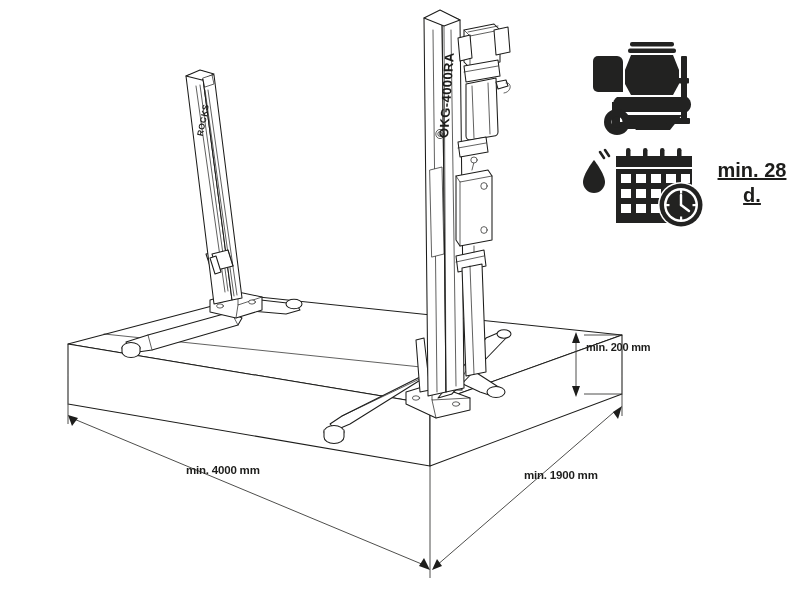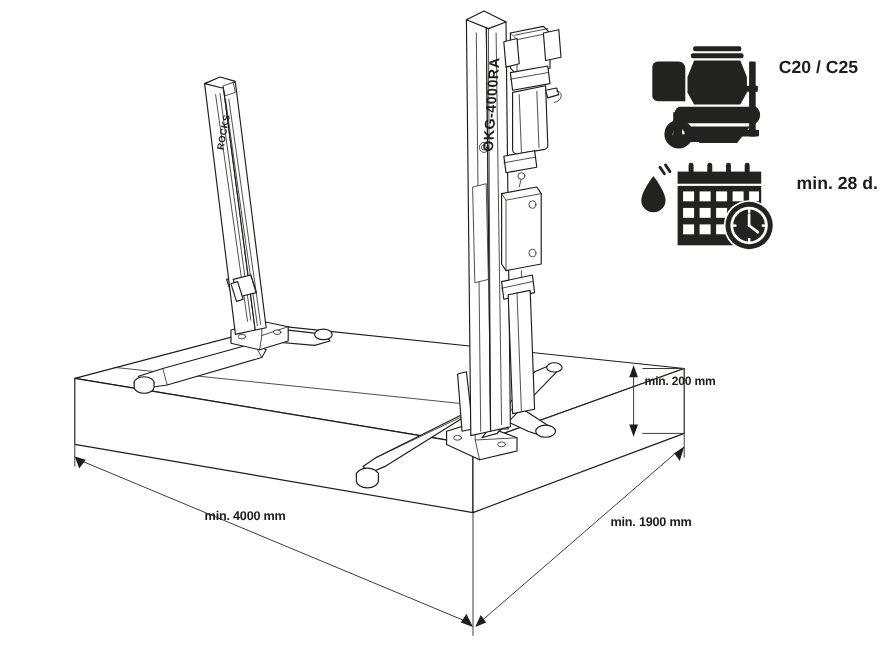--- a/index.html
+++ b/index.html
@@ -30,33 +30,33 @@
   .dim-label {
     position: absolute;
     font-family: "Liberation Sans", sans-serif;
     font-weight: bold;
     color: #1d1d1b;
     white-space: nowrap;
     letter-spacing: -0.2px;
     text-align: center;
   }
   #label-4000 { left: 138px; top: 464px; font-size: 11.5px; padding-left: 48px; }
-  #label-1900 { left: 524px; top: 469px; font-size: 11.5px; margin-left: 31px; }
+  #label-1900 { left: 524px; top: 469px; font-size: 11.5px; }
   #label-200  { left: 586px; top: 341px; font-size: 11px; }
 
   .spec-text {
     position: absolute;
     font-family: "Liberation Sans", sans-serif;
     font-weight: bold;
     color: #1d1d1b;
     text-align: center;
     line-height: 1.25;
   }
   #spec-concrete { left: 692px; top: 52px; width: 104px; font-size: 16px; }
-  #spec-cure     { left: 706px; top: 158px; width: 92px; font-size: 16px; text-align: right;}
+  #spec-cure     { left: 706px; top: 158px; width: 92px; font-size: 20px; text-align: center; text-decoration: underline;}
 
   .post-brand {
     position: absolute;
     font-family: "Liberation Sans", sans-serif;
     font-weight: bold;
     color: #1d1d1b;
     white-space: nowrap;
     transform-origin: 0 0;
   }
   #brand-right {
@@ -308,21 +308,20 @@
       </g>
       <path d="M 617,110 m -13,0 a 13,13 0 1 0 26,0 a 13,13 0 1 0 -26,0 Z M 617,110 m -5.5,0 a 5.5,5.5 0 1 1 11,0 a 5.5,5.5 0 1 1 -11,0 Z" transform="translate(0,12)"></path>
 
       <rect x="681" y="56" width="6" height="68" rx="1"></rect>
       <rect x="673" y="78" width="16" height="5.5" rx="1"></rect>
       <rect x="666" y="118" width="24" height="6" rx="1"></rect>
     </g>
   </svg>
 
   <div class="spec-text" id="spec-concrete">
-    <div>C20 / C25</div>
   </div>
 
   <svg class="layer" viewBox="0 0 800 600">
     <g fill="#222221">
 
       <g>
         <path d="M 594,160 C 594,160 583,174 583,182 A 11,11 0 0 0 605,182 C 605,174 594,160 594,160 Z"></path>
 
         <path d="M 600,152 L 604,158" stroke="#222221" stroke-width="2.6" stroke-linecap="round" fill="none"></path>
         <path d="M 605,150 L 609,156" stroke="#222221" stroke-width="2.6" stroke-linecap="round" fill="none"></path>

